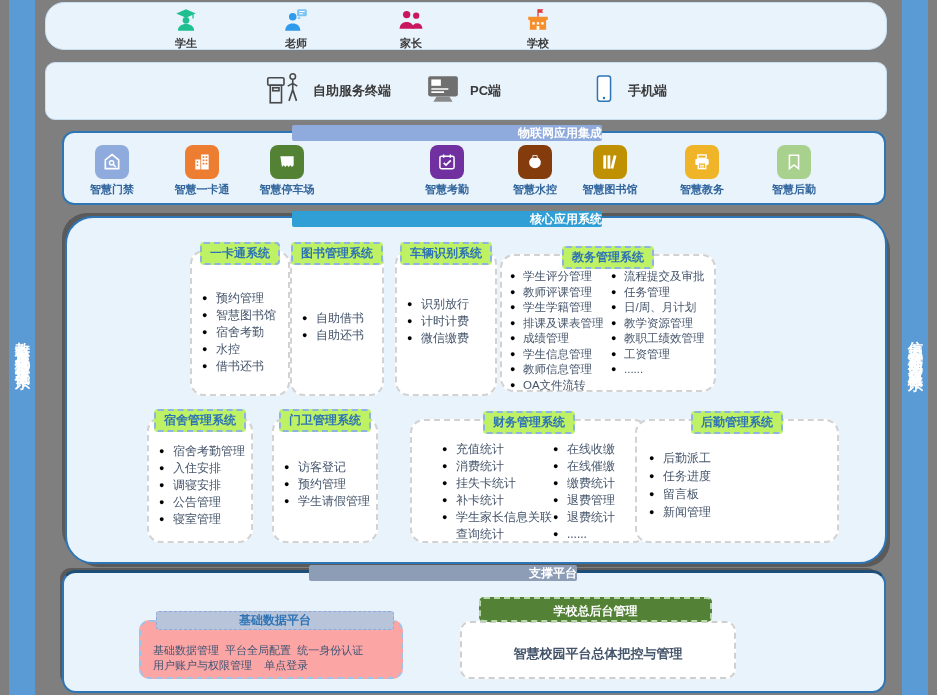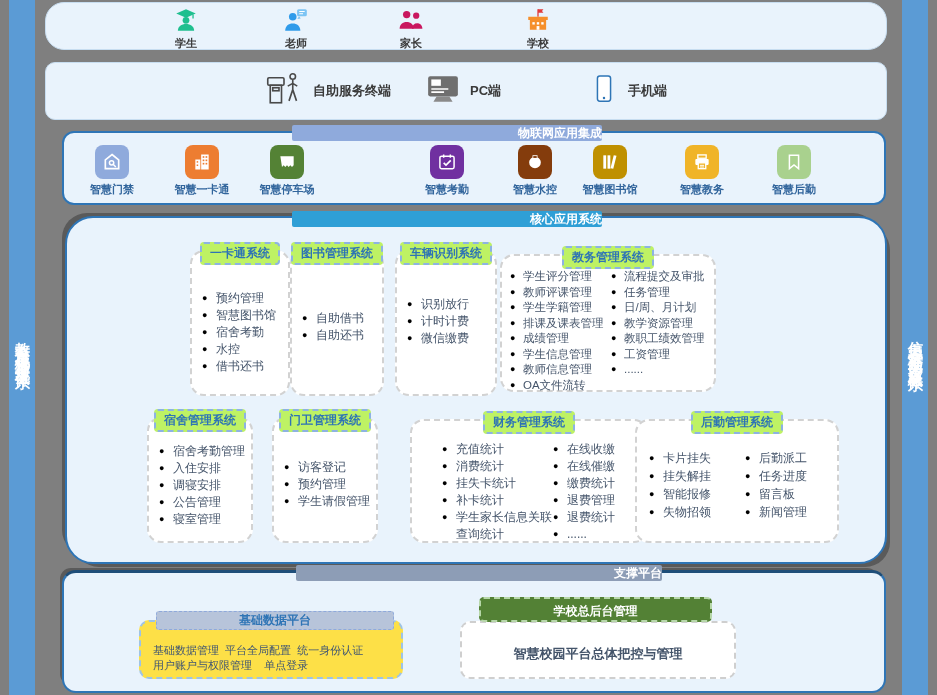--- a/index.html
+++ b/index.html
@@ -21,21 +21,21 @@
   .p4{left:65px;top:216px;width:818px;height:344px;border:2px solid #2e75b6;border-radius:28px;
       box-shadow:-6px -6px 0 -3px #5a5a5a,6px 6px 0 -3px #5a5a5a;}
   .p5{left:62px;top:570px;width:820px;height:118px;border:2px solid #2e75b6;border-top:3px solid #1f4e79;border-radius:14px;
       box-shadow:-5px -5px 0 -3px #5a5a5a;}
 
   
   .band{position:absolute;height:16px;line-height:16px;text-align:right;color:#fff;
     font-weight:700;font-size:12px;border-radius:2px;z-index:3;}
   .band3{left:228px;top:-8px;width:310px;}
   .band4{left:225px;top:-7px;width:310px;}
-  .band5{left:232px;top:-8px;width:366px;}
+  .band5{left:245px;top:-8px;width:268px;}
 
   
   .ugroup{position:absolute;top:4px;width:80px;text-align:center;}
   .ugroup .ulabel{display:block;font-size:11px;font-weight:700;color:#3a3a3a;margin-top:-1px;}
   .u1{left:100px;} .u2{left:210px;} .u3{left:325px;} .u4{left:452px;}
 
   
   .tgroup{position:absolute;top:0;height:56px;display:flex;align-items:center;gap:9px;}
   .tgroup .tlabel{font-size:13px;font-weight:700;color:#3a3a3a;}
   .t1{left:218px;} .t2{left:379px;} .t3{left:543px;}
@@ -66,21 +66,21 @@
   .b6{left:205px;top:199px;width:102px;height:122px;} .b6 .items{padding:40px 2px 0 10px;}
   .b7{left:343px;top:201px;width:214px;height:120px;padding-left:20px;} .b7 .cols{padding:20px 2px 0 10px;}
   .b7 .colA{width:112px;} .b7 .colB{width:92px;}
   .b8{left:568px;top:201px;width:200px;height:120px;} .b8 .cols{padding:28px 2px 0 12px;}
   .b8 .colA{width:96px;} .b8 .colB{width:90px;} .b8 .li{line-height:18px;}
 
   
   .base-pill{position:absolute;left:92px;top:38px;width:236px;height:17px;background:#b7c4da;
     border:1px dashed #8ea9db;border-radius:3px;color:#2e74b5;font-weight:700;font-size:12px;
     text-align:center;line-height:17px;z-index:2;}
-  .base-box{position:absolute;left:75px;top:47px;width:260px;height:55px;background:#fde047;
+  .base-box{position:absolute;left:75px;top:47px;width:260px;height:55px;background:#fca5a5;
     border:2px dashed #9dc3e6;border-radius:10px;}
   .base-box .bline{font-size:11px;color:#3f5573;line-height:15px;padding-left:12px;white-space:pre;}
   .base-box .bline1{margin-top:21px;}
   .admin-pill{position:absolute;left:415px;top:24px;width:233px;height:25px;border-radius:5px;
     border:2px dashed #b6d7a8;color:#fff;font-weight:700;font-size:12px;text-align:center;
     line-height:24px;z-index:2;box-sizing:border-box;}
   .admin-box{position:absolute;left:396px;top:48px;width:272px;height:54px;background:#fff;
     border:2px dashed #cfcfcf;border-radius:10px;display:flex;align-items:center;justify-content:center;}
   .admin-box .atext{font-size:13px;font-weight:700;color:#44546a;padding-top:8px;}
 </style>
@@ -345,26 +345,20 @@
             <div class="li">缴费统计</div>
             <div class="li">退费管理</div>
             <div class="li">退费统计</div>
             <div class="li">......</div>
           </div>
       </div>
     </div>
     <div class="sysbox b8">
       <div class="pill">后勤管理系统</div>
       <div class="cols items">
-        <div class="colA">
-            <div class="li">卡片挂失</div>
-            <div class="li">挂失解挂</div>
-            <div class="li">智能报修</div>
-            <div class="li">失物招领</div>
-          </div>
         <div class="colB">
             <div class="li">后勤派工</div>
             <div class="li">任务进度</div>
             <div class="li">留言板</div>
             <div class="li">新闻管理</div>
           </div>
       </div>
     </div>
   </div>
 

